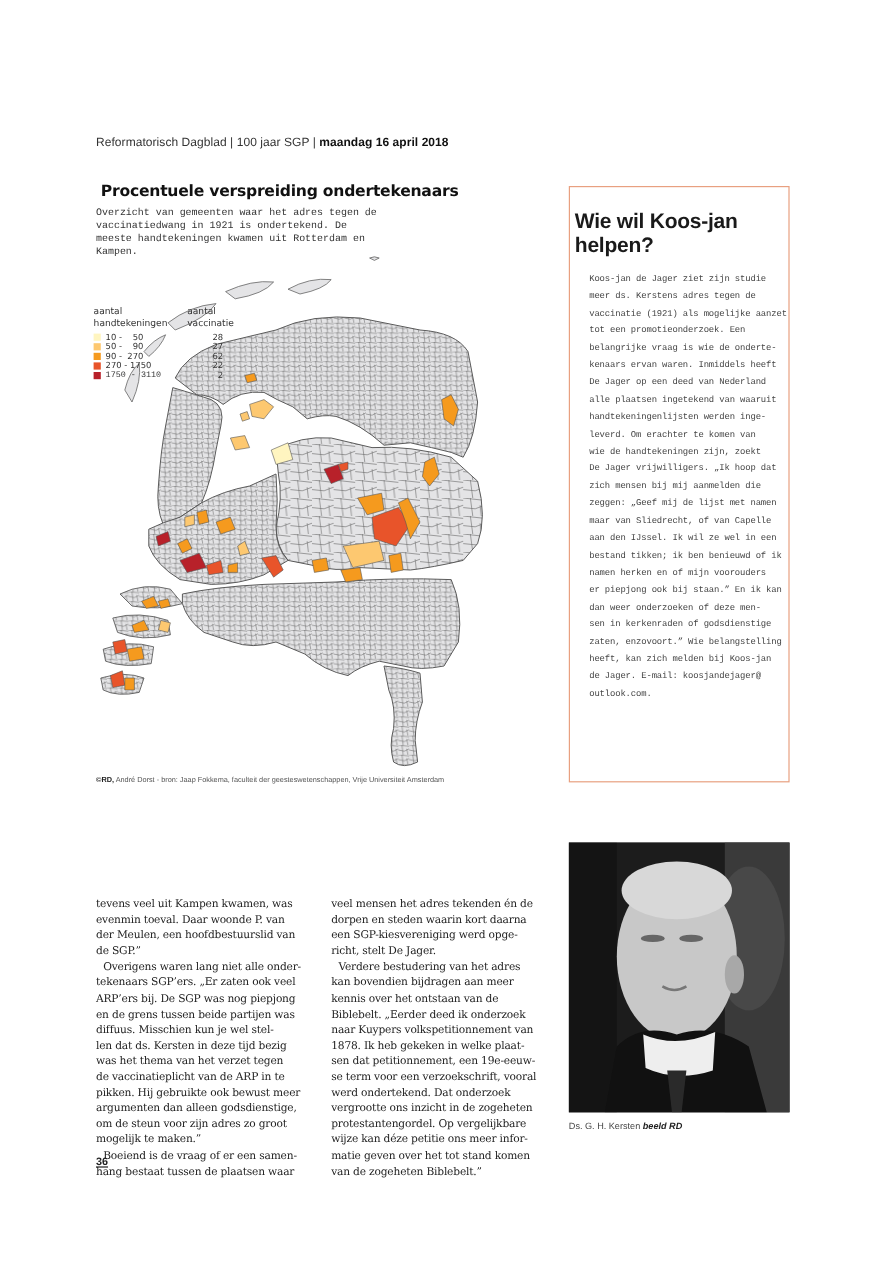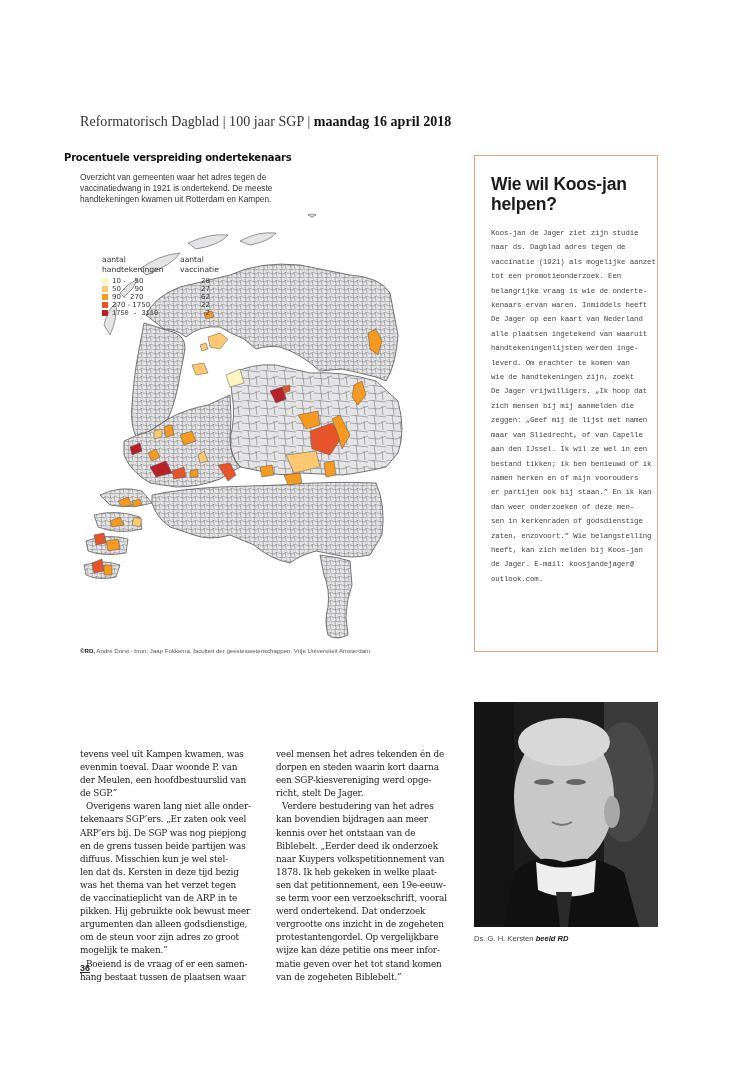--- a/index.html
+++ b/index.html
@@ -1,56 +1,56 @@
 <!DOCTYPE html>
 <html><head>
 <meta charset="utf-8">
 <style>
   * { margin: 0; padding: 0; box-sizing: border-box; }
   body {
     width: 738px; height: 1068px; background: #ffffff; position: relative;
     font-family: "Liberation Sans", sans-serif; color: #222; overflow: hidden;
   }
   .running-head {
-    position: absolute; left: 80px; top: 114px; font-size: 14px; color: #333;
-    font-family: Liberation Serif, serif; letter-spacing: 0.05px;
+    position: absolute; left: 80px; top: 114px; font-size: 10px; color: #333;
+    font-family: Liberation Sans, sans-serif; letter-spacing: 0.05px;
   }
   .running-head b { font-weight: bold; color: #111; }
   .map-title {
-    position: absolute; left: 64px; top: 152px; font-size: 10px; font-weight: bold;
+    position: absolute; left: 84px; top: 152px; font-size: 13px; font-weight: bold;
     color: #111; font-family: "DejaVu Sans", sans-serif; letter-spacing: -0.2px;
   }
   .map-subtitle {
     position: absolute; left: 80px; top: 172px; width: 240px; font-size: 8.3px;
-    line-height: 11px; color: #333; font-family: Liberation Sans, sans-serif;
+    line-height: 11px; color: #333; font-family: Liberation Mono, monospace;
   }
   .map-wrap { position: absolute; left: 80px; top: 205px; width: 390px; height: 440px; }
   .legend {
-    position: absolute; left: 102px; top: 255px; font-family: "DejaVu Sans", sans-serif;
+    position: absolute; left: 78px; top: 255px; font-family: "DejaVu Sans", sans-serif;
     font-size: 7.6px; color: #333;
   }
   .legend .hdrs { display: flex; }
   .legend .hdr { line-height: 10px; }
   .legend .hdr1 { width: 78px; }
   .legend .rows { margin-top: 2px; }
   .legend .row { display: flex; align-items: center; height: 8px; font-size: 7px; }
   .legend .sw { width: 6px; height: 6px; margin-right: 4px; }
   .legend .rng { width: 68px; }
   .legend .cnt { width: 30px; text-align: right; }
   .credit {
     position: absolute; left: 80px; top: 647px; font-size: 6.1px; color: #555;
     font-family: "Liberation Sans", sans-serif;
   }
   .credit b { color: #222; }
   .sidebar-box {
     position: absolute; left: 474px; top: 155px; width: 184px; height: 497px;
     border: 1px solid #e8a080; background: #fff;
   }
   .sidebar-title {
-    position: absolute; left: 16px; top: 18px; width: 160px;
+    position: absolute; left: 4px; top: 18px; width: 160px;
     font-family: "Liberation Sans", sans-serif; font-weight: bold; font-size: 17.5px;
     line-height: 20px; color: #1a1a1a; letter-spacing: -0.2px;
   }
   .sidebar-body {
     position: absolute; left: 16px; top: 70px; width: 160px;
     font-family: Liberation Mono, monospace; font-size: 7.4px; line-height: 14.4px; color: #444;
     letter-spacing: -0.1px;
   }
   .col {
     position: absolute; top: 700px; font-family: "DejaVu Serif", serif; font-size: 8.9px;
@@ -201,38 +201,38 @@
       </div>
     </div>
 </div>
 
 <div class="credit"><b>©RD,</b><span> André Dorst - bron: Jaap Fokkema, faculteit der geesteswetenschappen, Vrije Universiteit Amsterdam</span></div>
 
 <div class="sidebar-box">
   <div class="sidebar-title">Wie wil Koos-jan helpen?</div>
   <div class="sidebar-body" id="sidebar-body">
       <span class="line">Koos-jan de Jager ziet zijn studie</span>
-      <span class="line">naar ds. Dagblad adres tegen de</span>
+      <span class="line">meer ds. Kerstens adres tegen de</span>
       <span class="line">vaccinatie (1921) als mogelijke aanzet</span>
       <span class="line">tot een promotieonderzoek. Een</span>
       <span class="line">belangrijke vraag is wie de onderte-</span>
       <span class="line">kenaars ervan waren. Inmiddels heeft</span>
-      <span class="line">De Jager op een kaart van Nederland</span>
+      <span class="line">De Jager op een deed van Nederland</span>
       <span class="line">alle plaatsen ingetekend van waaruit</span>
       <span class="line">handtekeningenlijsten werden inge-</span>
       <span class="line">leverd. Om erachter te komen van</span>
       <span class="line">wie de handtekeningen zijn, zoekt</span>
       <span class="line">De Jager vrijwilligers. „Ik hoop dat</span>
       <span class="line">zich mensen bij mij aanmelden die</span>
       <span class="line">zeggen: „Geef mij de lijst met namen</span>
       <span class="line">maar van Sliedrecht, of van Capelle</span>
       <span class="line">aan den IJssel. Ik wil ze wel in een</span>
       <span class="line">bestand tikken; ik ben benieuwd of ik</span>
       <span class="line">namen herken en of mijn voorouders</span>
-      <span class="line">er partijen ook bij staan.” En ik kan</span>
+      <span class="line">er piepjong ook bij staan.” En ik kan</span>
       <span class="line">dan weer onderzoeken of deze men-</span>
       <span class="line">sen in kerkenraden of godsdienstige</span>
       <span class="line">zaten, enzovoort.” Wie belangstelling</span>
       <span class="line">heeft, kan zich melden bij Koos-jan</span>
       <span class="line">de Jager. E-mail: koosjandejager@</span>
       <span class="line">outlook.com.</span>
     </div>
 </div>
 
 <div class="col col1" id="col1">

